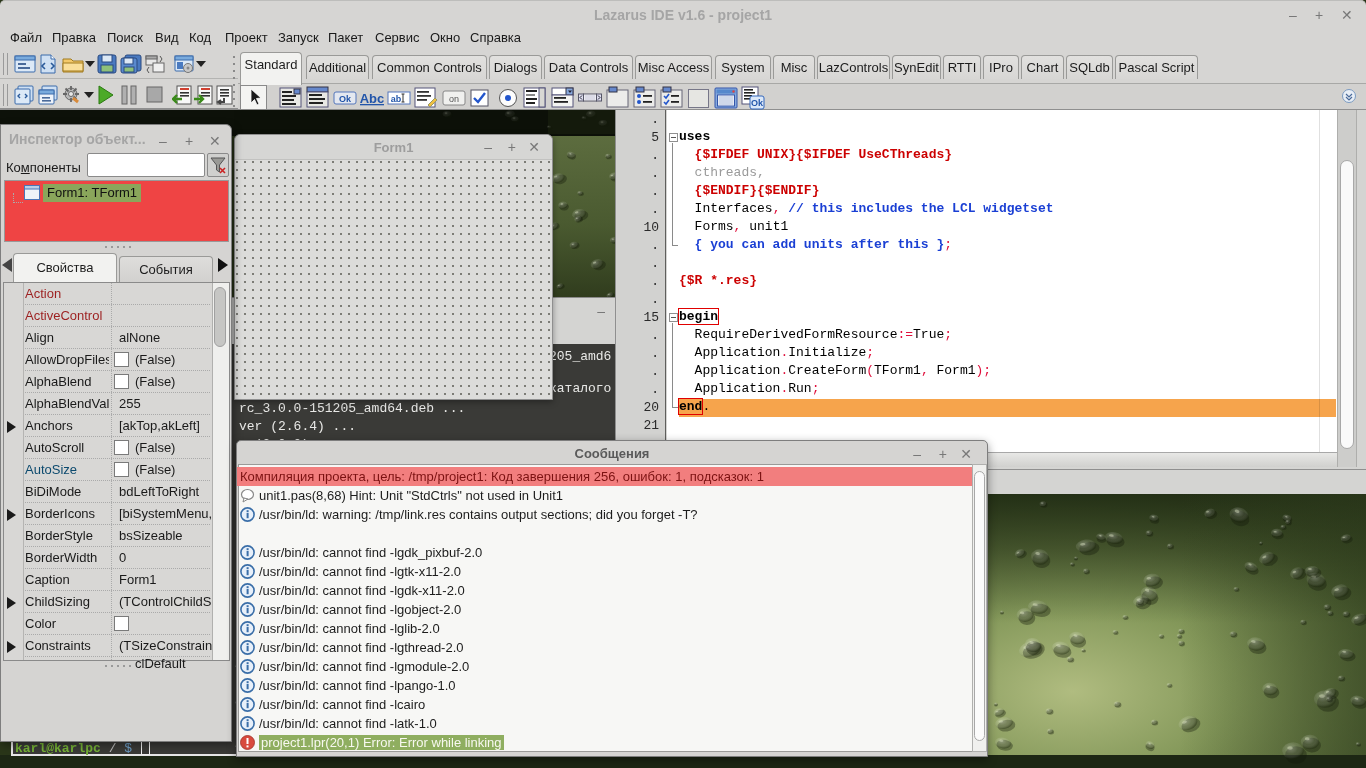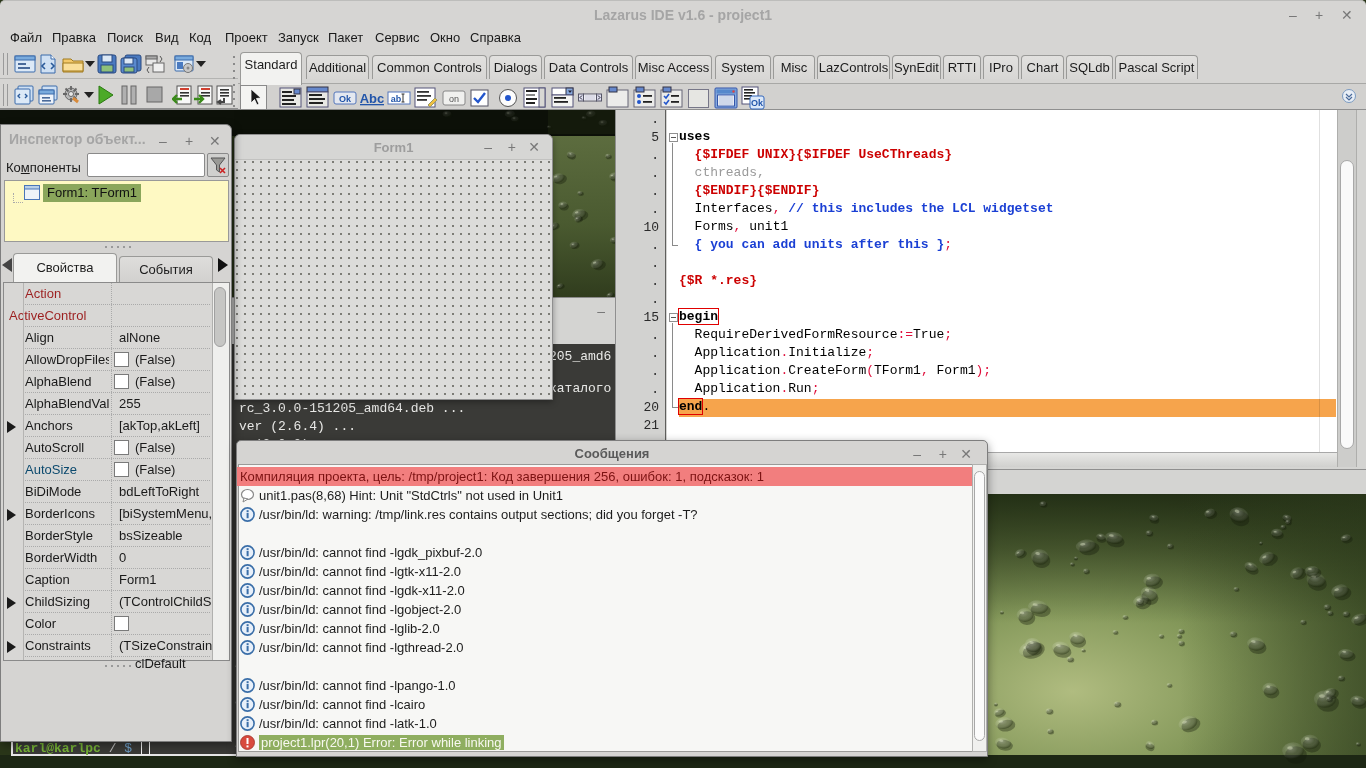--- a/index.html
+++ b/index.html
@@ -665,21 +665,21 @@
   <div style="position:absolute; left:8px; top:6px; font-size:14px; font-weight:bold; color:#a5a5a5;">Инспектор объект...</div>
   <div class="winbtn" style="left:158px; top:10px;">–</div>
   <div class="winbtn" style="left:184px; top:10px;">+</div>
   <div class="winbtn" style="left:208px; top:10px;">✕</div>
   <div class="row" style="left:5px; top:35px;">Ко<span style="text-decoration:underline">м</span>поненты</div>
   <div class="abs" style="left:86px; top:28px; width:118px; height:24px; background:#fff; border:1px solid #8a8a8a; border-radius:2px;"></div>
   <div class="abs" style="left:206px; top:28px; width:22px; height:24px; background:#d0d0ce; border:1px solid #8a8a8a; border-radius:2px;"><svg width="20" height="22" viewBox="0 0 20 22">
           <path d="M3 4 h14 l-5.5 7 v7 l-3 -2 v-5 z" fill="#9a9a96" stroke="#555" stroke-width="1"></path>
           <path d="M12 14 l5 5 M17 14 l-5 5" stroke="#cc2222" stroke-width="1.6"></path>
         </svg></div>
-  <div id="tree" class="abs" style="left:3px; top:55px; width:225px; height:62px; background:#fef9c3; border:1px solid #999;">
+  <div id="tree" class="abs" style="left:3px; top:55px; width:225px; height:62px; background:#ef4444; border:1px solid #999;">
         <div class="abs" style="left:8px; top:12px; width:10px; height:10px; border-left:1px dotted #aaa; border-bottom:1px dotted #aaa;"></div>
         <svg class="abs" style="left:19px; top:4px;" width="17" height="16">
           <rect x="0.5" y="0.5" width="15" height="14" fill="#eef3f8" stroke="#4a76b8"></rect>
           <rect x="0.5" y="0.5" width="15" height="3.5" fill="#b8cfe8" stroke="#4a76b8"></rect>
         </svg>
         <div class="abs" style="left:38px; top:3px; height:18px; background:#8aa65b; padding:0 4px; font-size:13px; line-height:18px; color:#111;">Form1: TForm1</div>
       </div>
   <div class="abs" style="left:104px; top:121px; width:2px; height:2px; background:#999;"></div>
       <div class="abs" style="left:110px; top:121px; width:2px; height:2px; background:#999;"></div>
       <div class="abs" style="left:116px; top:121px; width:2px; height:2px; background:#999;"></div>
@@ -690,21 +690,21 @@
       <div class="abs" style="left:116px; top:540px; width:2px; height:2px; background:#999;"></div>
       <div class="abs" style="left:122px; top:540px; width:2px; height:2px; background:#999;"></div>
       <div class="abs" style="left:128px; top:540px; width:2px; height:2px; background:#999;"></div>
   <div class="abs" style="left:1px; top:133px; width:0; height:0; border-top:7px solid transparent; border-bottom:7px solid transparent; border-right:10px solid #444;"></div>
       <div class="abs" style="left:12px; top:128px; width:104px; height:29px; background:#f2f2f0; border:1px solid #9a9a98; border-bottom:none; border-radius:4px 4px 0 0; font-size:13px; text-align:center; line-height:28px; color:#1c1c1c;">Свойства</div>
       <div class="abs" style="left:118px; top:131px; width:94px; height:26px; background:linear-gradient(#dedddb,#d2d1cf); border:1px solid #9a9a98; border-bottom:none; border-radius:4px 4px 0 0; font-size:13px; text-align:center; line-height:26px; color:#1c1c1c;">События</div>
       <div class="abs" style="left:217px; top:133px; width:0; height:0; border-top:7px solid transparent; border-bottom:7px solid transparent; border-left:10px solid #111;"></div>
   <div class="abs" style="left:2px; top:157px; width:227px; height:379px; background:#d8d7d5; border:1px solid #8a8a8a;"></div>
       <div class="abs" style="left:24px; top:161px; width:84px; height:18px; font-size:13px; color:#9c1f1f; overflow:hidden; white-space:nowrap;">Action</div>
       <div class="abs" style="left:24px; top:179px; width:185px; height:1px; border-top:1px dotted #aaa;"></div>
-      <div class="abs" style="left:8px; top:183px; width:84px; height:18px; font-size:13px; color:#9c1f1f; overflow:hidden; white-space:nowrap;">ActiveControl</div>
+      <div class="abs" style="left:24px; top:183px; width:84px; height:18px; font-size:13px; color:#9c1f1f; overflow:hidden; white-space:nowrap;">ActiveControl</div>
       <div class="abs" style="left:24px; top:201px; width:185px; height:1px; border-top:1px dotted #aaa;"></div>
       <div class="abs" style="left:24px; top:205px; width:84px; height:18px; font-size:13px; color:#1a1a1a; overflow:hidden; white-space:nowrap;">Align</div>
       <div class="abs" style="left:118px; top:205px; width:108px; height:18px; font-size:13px; color:#1a1a1a; overflow:hidden; white-space:nowrap;">alNone</div>
       <div class="abs" style="left:24px; top:223px; width:185px; height:1px; border-top:1px dotted #aaa;"></div>
       <div class="abs" style="left:24px; top:227px; width:84px; height:18px; font-size:13px; color:#1a1a1a; overflow:hidden; white-space:nowrap;">AllowDropFiles</div>
       <div class="abs" style="left:113px; top:227px; width:15px; height:15px; background:#fff; border:1px solid #7a7a7a;"></div>
       <div class="abs" style="left:134px; top:227px; width:92px; height:18px; font-size:13px; color:#1a1a1a; overflow:hidden; white-space:nowrap;">(False)</div>
       <div class="abs" style="left:24px; top:245px; width:185px; height:1px; border-top:1px dotted #aaa;"></div>
       <div class="abs" style="left:24px; top:249px; width:84px; height:18px; font-size:13px; color:#1a1a1a; overflow:hidden; white-space:nowrap;">AlphaBlend</div>
       <div class="abs" style="left:113px; top:249px; width:15px; height:15px; background:#fff; border:1px solid #7a7a7a;"></div>
@@ -798,20 +798,25 @@
       <div class="mrow" style="top:178px;"><svg class="micon" width="15" height="15" viewBox="0 0 15 15">
           <circle cx="7.5" cy="7.5" r="6.6" fill="#e8f0fa" stroke="#3a6ea8" stroke-width="1.6"></circle>
           <rect x="6.6" y="6" width="2" height="5.2" fill="#3a6ea8"></rect>
           <rect x="6.6" y="3.2" width="2" height="2" fill="#3a6ea8"></rect>
         </svg><span class="t">/usr/bin/ld: cannot find -lglib-2.0</span></div>
       <div class="mrow" style="top:197px;"><svg class="micon" width="15" height="15" viewBox="0 0 15 15">
           <circle cx="7.5" cy="7.5" r="6.6" fill="#e8f0fa" stroke="#3a6ea8" stroke-width="1.6"></circle>
           <rect x="6.6" y="6" width="2" height="5.2" fill="#3a6ea8"></rect>
           <rect x="6.6" y="3.2" width="2" height="2" fill="#3a6ea8"></rect>
         </svg><span class="t">/usr/bin/ld: cannot find -lgthread-2.0</span></div>
+      <div class="mrow" style="top:216px;"><svg class="micon" width="15" height="15" viewBox="0 0 15 15">
+          <circle cx="7.5" cy="7.5" r="6.6" fill="#e8f0fa" stroke="#3a6ea8" stroke-width="1.6"></circle>
+          <rect x="6.6" y="6" width="2" height="5.2" fill="#3a6ea8"></rect>
+          <rect x="6.6" y="3.2" width="2" height="2" fill="#3a6ea8"></rect>
+        </svg><span class="t">/usr/bin/ld: cannot find -lgmodule-2.0</span></div>
       <div class="mrow" style="top:235px;"><svg class="micon" width="15" height="15" viewBox="0 0 15 15">
           <circle cx="7.5" cy="7.5" r="6.6" fill="#e8f0fa" stroke="#3a6ea8" stroke-width="1.6"></circle>
           <rect x="6.6" y="6" width="2" height="5.2" fill="#3a6ea8"></rect>
           <rect x="6.6" y="3.2" width="2" height="2" fill="#3a6ea8"></rect>
         </svg><span class="t">/usr/bin/ld: cannot find -lpango-1.0</span></div>
       <div class="mrow" style="top:254px;"><svg class="micon" width="15" height="15" viewBox="0 0 15 15">
           <circle cx="7.5" cy="7.5" r="6.6" fill="#e8f0fa" stroke="#3a6ea8" stroke-width="1.6"></circle>
           <rect x="6.6" y="6" width="2" height="5.2" fill="#3a6ea8"></rect>
           <rect x="6.6" y="3.2" width="2" height="2" fill="#3a6ea8"></rect>
         </svg><span class="t">/usr/bin/ld: cannot find -lcairo</span></div>

